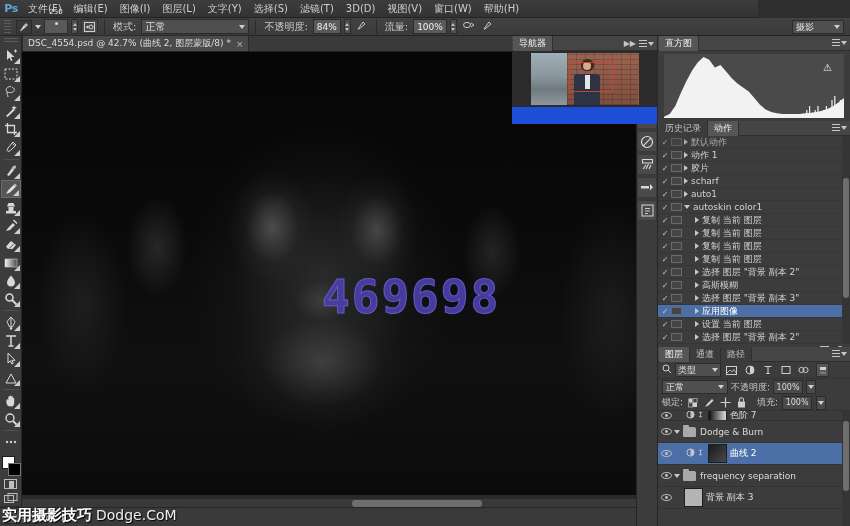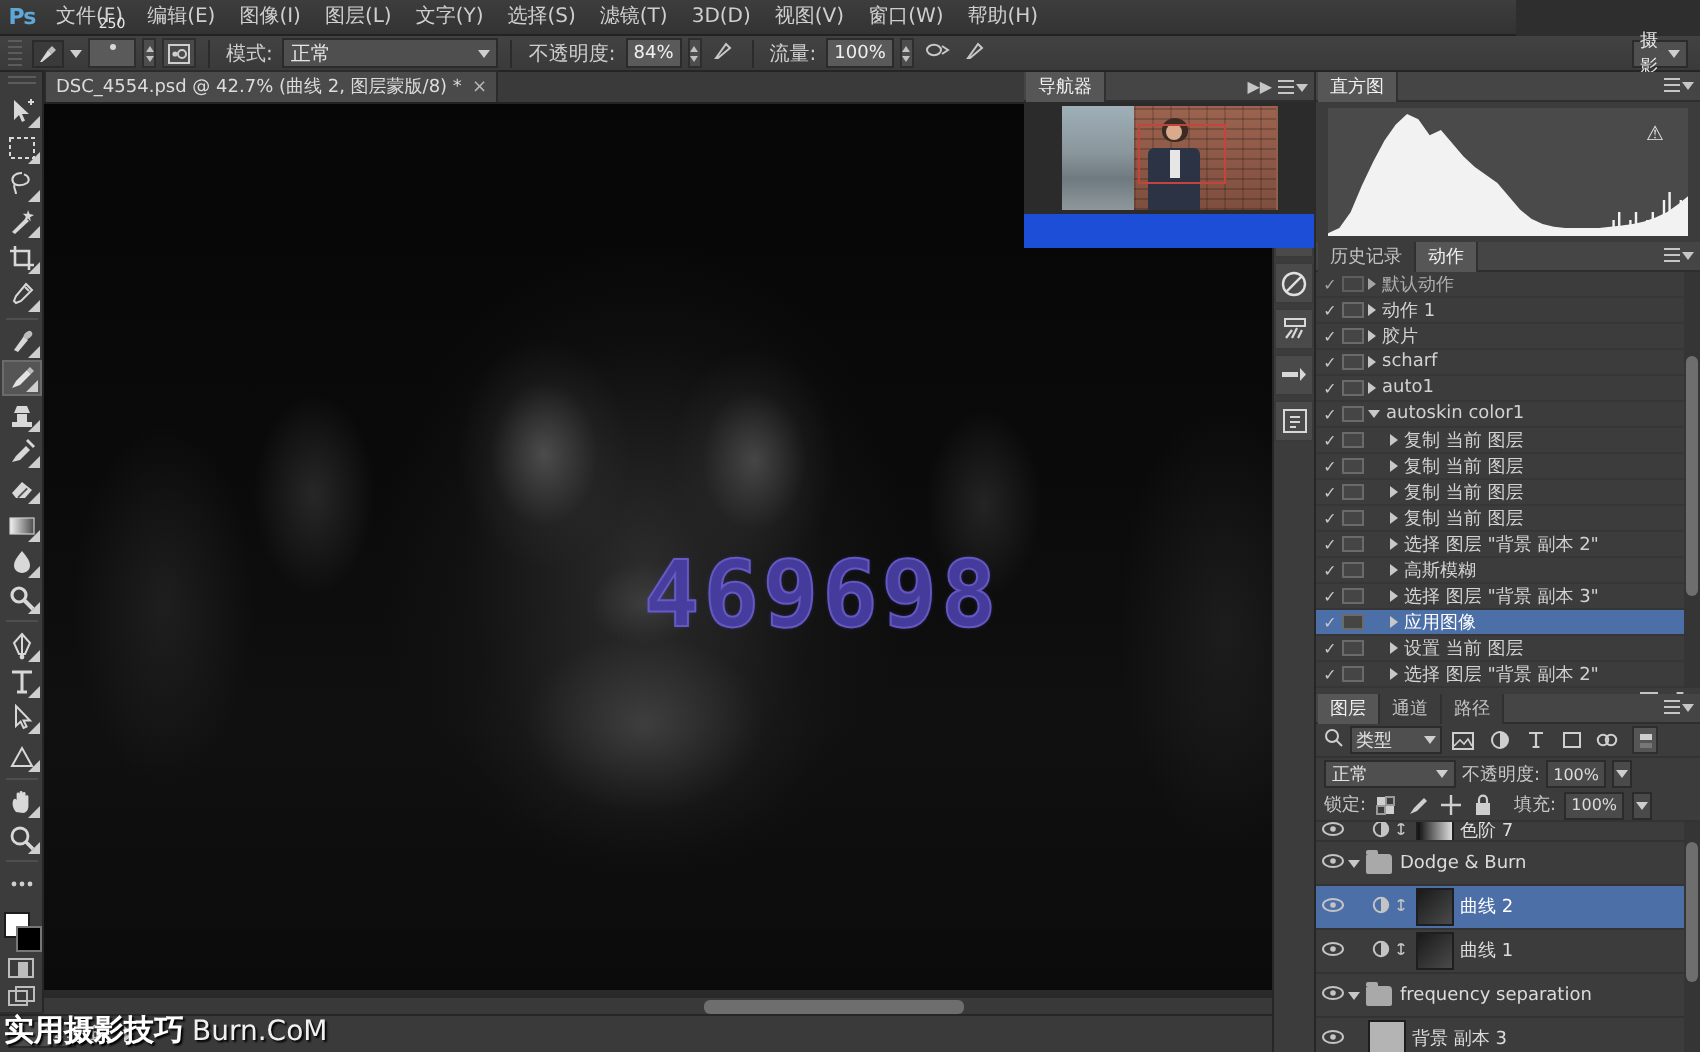--- a/index.html
+++ b/index.html
@@ -71,21 +71,21 @@
   .ob-select.mode { width: 108px; }
   .ob-select .arrow { width:0;height:0;border-left:3px solid transparent;border-right:3px solid transparent;border-top:4px solid #cfcfcf; }
   .ob-value {
     height: 15px; background: #5a5a5a; border: 1px solid #2b2b2b;
     padding: 0 3px; font-size: 9px; color: #f0f0f0; display: flex; align-items: center;
   }
   .ob-sep { width: 1px; height: 14px; background: #2b2b2b; margin: 0 3px; }
   .ob-airbrush { color: #c8c8c8; font-size: 11px; padding: 0 2px; }
   .ws-select {
     position: absolute; right: 6px; top: 2px;
-    width: 28px; height: 14px; background: #4f4f4f; border: 1px solid #2b2b2b;
+    width: 52px; height: 14px; background: #4f4f4f; border: 1px solid #2b2b2b;
     display: flex; align-items: center; justify-content: space-between; padding: 0 3px;
     font-size: 9px; color: #e8e8e8;
   }
 
   
   .tabbar {
     position: absolute; top: 36px; left: 22px; width: 635px; height: 16px;
     background: #3a3a3a; border-bottom: 1px solid #222;
     display: flex; align-items: flex-end;
   }
@@ -572,21 +572,21 @@
 
   <div class="statusbar">
     <div class="sb-zoom">
         <span>42.7%</span>
       </div>
     <div style="font-size:8px;color:#cfcfcf;">1M</div>
     <div class="sb-arrow"></div>
   </div>
   <div class="fsbus-wm">
     <span class="cn">实用摄影技巧</span>
-    <span class="en">Burn.CoM</span>
+    <span class="en">Dodge.CoM</span>
   </div>
 
   <div class="icondock">
     <div class="dock-btn first">
       <svg width="14" height="14" viewBox="0 0 14 14">
           <circle cx="7" cy="7" r="3" fill="#e0e0e0"></circle>
           <g stroke="#e0e0e0" stroke-width="1.1">
             <path d="M7 0.5 L7 2.6 M7 11.4 L7 13.5 M0.5 7 L2.6 7 M11.4 7 L13.5 7 M2.4 2.4 L3.9 3.9 M10.1 10.1 L11.6 11.6 M11.6 2.4 L10.1 3.9 M3.9 10.1 L2.4 11.6"></path>
           </g>
         </svg>
@@ -974,36 +974,20 @@
                   <path d="M1 3 A1.6 1.6 0 0 1 4 3 M4 6 A1.6 1.6 0 0 1 1 6 M2.5 2 L2.5 7" fill="none" stroke="#c4c4c4" stroke-width="0.8"></path>
                 </svg></span>
               <span class="lr-thumb" style="background:linear-gradient(135deg,#1a1a1a,#4a4a4a);"></span>
               <span class="lr-name">曲线 2</span>
             </div>
             <div class="layer-row">
               <span class="lr-eye"><svg width="11" height="7" viewBox="0 0 11 7">
                   <ellipse cx="5.5" cy="3.5" rx="5" ry="3" fill="none" stroke="#c4c4c4"></ellipse>
                   <circle cx="5.5" cy="3.5" r="1.4" fill="#c4c4c4"></circle>
                 </svg></span>
-              <span class="lr-indent"></span>
-              <span class="lr-link"><svg width="9" height="9">
-                  <circle cx="4.5" cy="4.5" r="3.6" fill="none" stroke="#c4c4c4"></circle>
-                  <path d="M4.5 0.9 A3.6 3.6 0 0 1 4.5 8.1 Z" fill="#c4c4c4"></path>
-                </svg></span>
-              <span class="lr-link"><svg width="8" height="9">
-                  <path d="M1 3 A1.6 1.6 0 0 1 4 3 M4 6 A1.6 1.6 0 0 1 1 6 M2.5 2 L2.5 7" fill="none" stroke="#c4c4c4" stroke-width="0.8"></path>
-                </svg></span>
-              <span class="lr-thumb" style="background:linear-gradient(135deg,#1a1a1a,#4a4a4a);"></span>
-              <span class="lr-name">曲线 1</span>
-            </div>
-            <div class="layer-row">
-              <span class="lr-eye"><svg width="11" height="7" viewBox="0 0 11 7">
-                  <ellipse cx="5.5" cy="3.5" rx="5" ry="3" fill="none" stroke="#c4c4c4"></ellipse>
-                  <circle cx="5.5" cy="3.5" r="1.4" fill="#c4c4c4"></circle>
-                </svg></span>
               <span class="lr-tri"></span>
               <span class="lr-folder"></span>
               <span class="lr-name">frequency separation</span>
             </div>
             <div class="layer-row">
               <span class="lr-eye"><svg width="11" height="7" viewBox="0 0 11 7">
                   <ellipse cx="5.5" cy="3.5" rx="5" ry="3" fill="none" stroke="#c4c4c4"></ellipse>
                   <circle cx="5.5" cy="3.5" r="1.4" fill="#c4c4c4"></circle>
                 </svg></span>
               <span class="lr-indent"></span>

